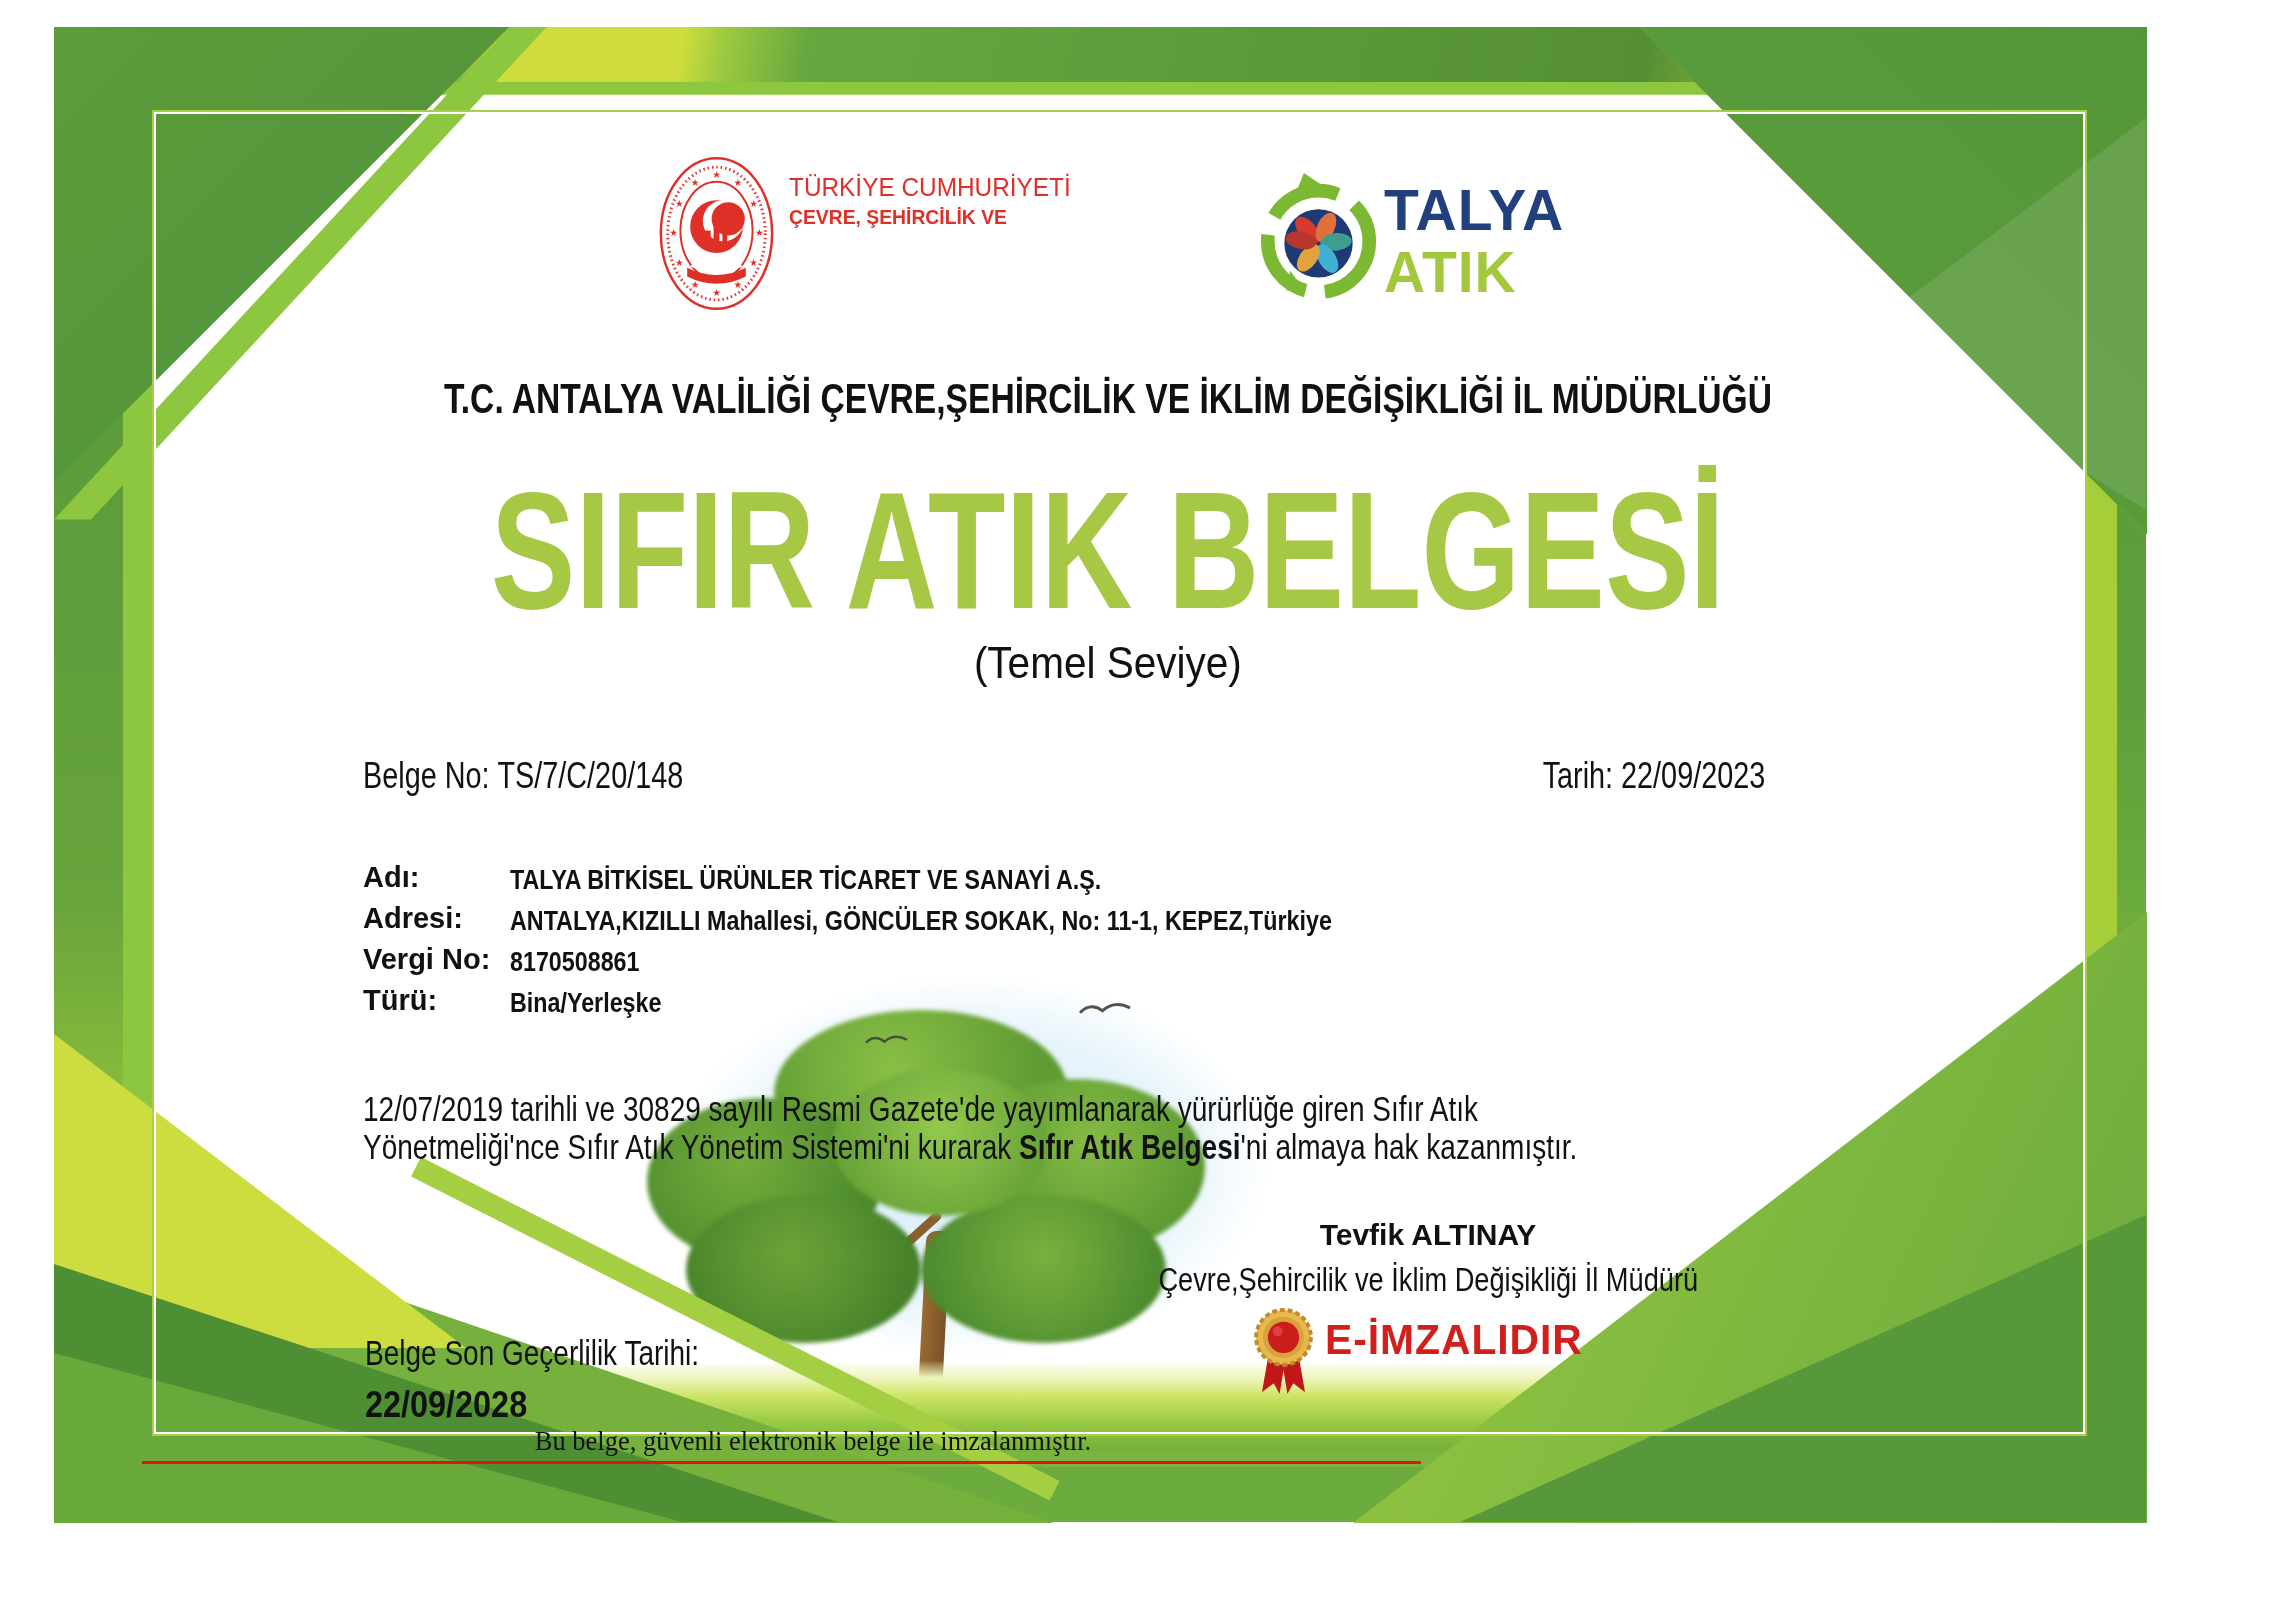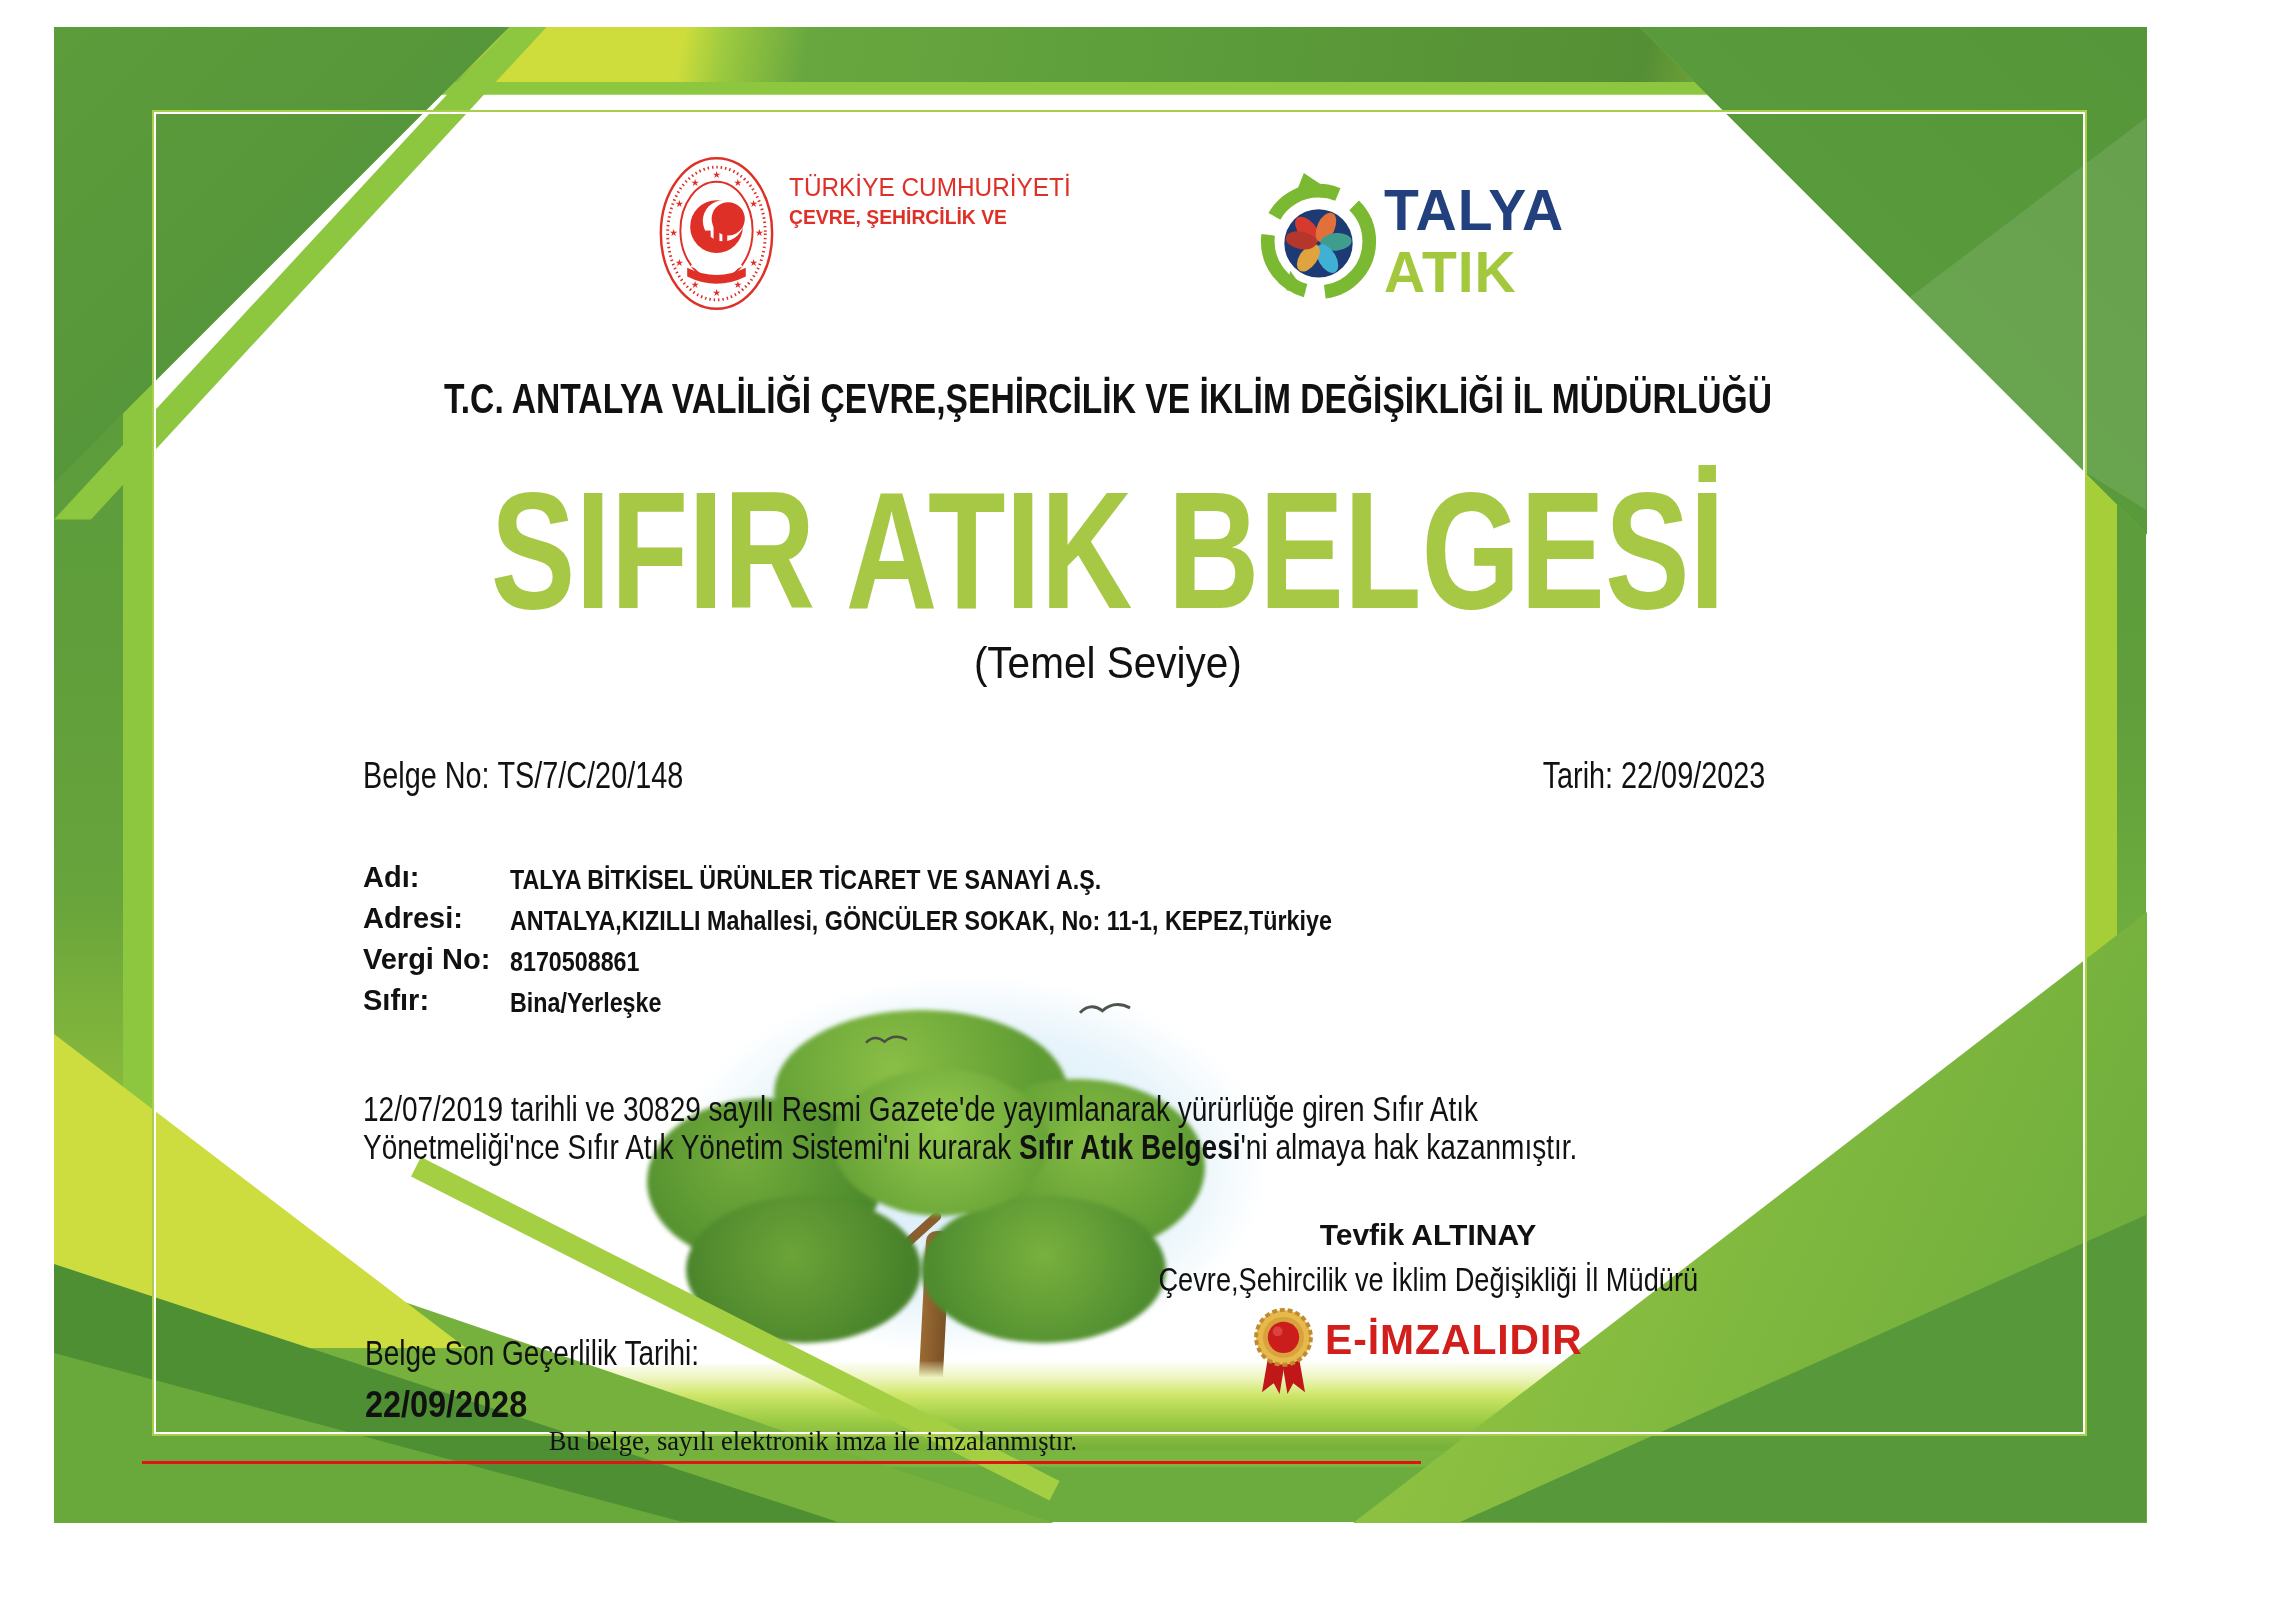--- a/index.html
+++ b/index.html
@@ -235,21 +235,21 @@
     </div>
     <div class="frow">
       <span class="flabel">Adresi:</span>
       <span class="fvalue"><span class="cond">ANTALYA,KIZILLI Mahallesi, GÖNCÜLER SOKAK, No: 11-1, KEPEZ,Türkiye</span></span>
     </div>
     <div class="frow">
       <span class="flabel">Vergi No:</span>
       <span class="fvalue"><span class="cond">8170508861</span></span>
     </div>
     <div class="frow">
-      <span class="flabel">Sıfır:</span>
+      <span class="flabel">Türü:</span>
       <span class="fvalue"><span class="cond">Bina/Yerleşke</span></span>
     </div>
   </div>
 
   <div class="abs para z5">
     <div><span class="cond">12/07/2019 tarihli ve 30829 sayılı Resmi Gazete'de yayımlanarak yürürlüğe giren Sıfır Atık</span></div>
     <div><span class="cond"><span>Yönetmeliği'nce Sıfır Atık Yönetim Sistemi'ni kurarak </span><b>Sıfır Atık Belgesi</b><span>'ni almaya hak kazanmıştır.</span></span></div>
   </div>
 
   <div class="abs sig sig-name z5">Tevfik ALTINAY</div>
@@ -269,17 +269,17 @@
     <span class="cond">E-İMZALIDIR</span>
   </div>
 
   <div class="abs validity-label z5">
     <span class="cond">Belge Son Geçerlilik Tarihi:</span>
   </div>
   <div class="abs validity-date z5">
     <span class="cond">22/09/2028</span>
   </div>
 
-  <div class="abs footer-note z5">Bu belge, sayılı elektronik imza ile imzalanmıştır.</div>
+  <div class="abs footer-note z5">Bu belge, güvenli elektronik belge ile imzalanmıştır.</div>
   <div class="abs redline z5"></div>
 
 </div>
 
 
 </body></html>

